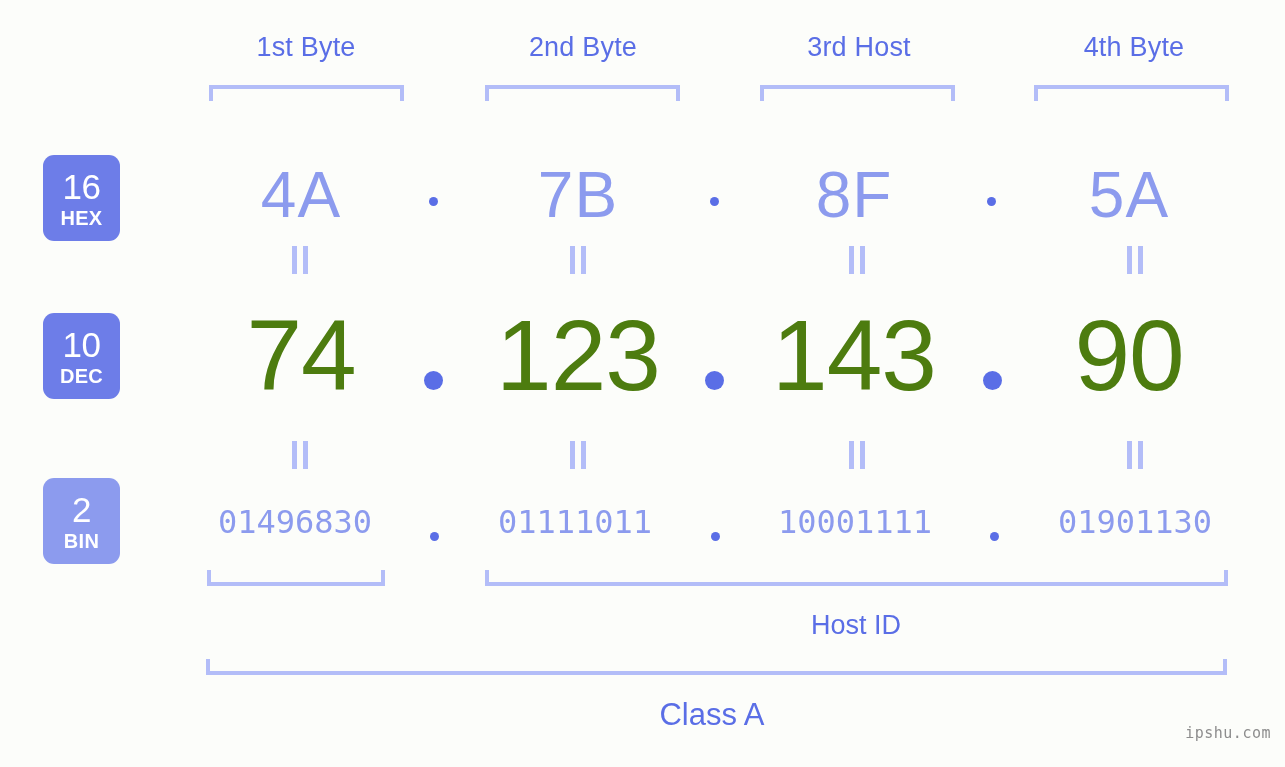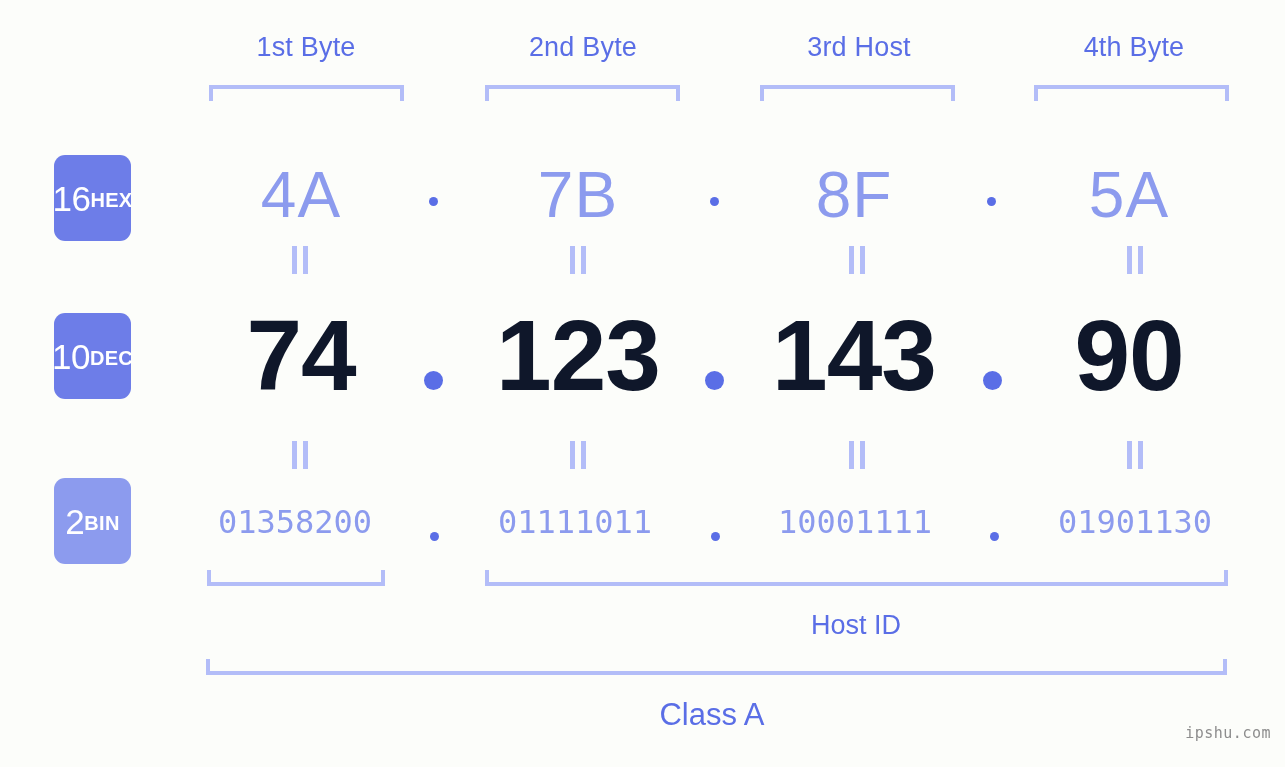--- a/index.html
+++ b/index.html
@@ -45,26 +45,26 @@
     height: 16px;
     border-bottom: 4px solid #b3bdf8;
     border-left: 4px solid #b3bdf8;
     border-right: 4px solid #b3bdf8;
     box-sizing: border-box;
   }
 
   
   .badge {
     position: absolute;
-    left: 54px;
+    left: 43px;
     width: 77px;
     height: 86px;
     border-radius: 11px;
     display: flex;
-    flex-direction: row;
+    flex-direction: column;
     align-items: center;
     justify-content: center;
     color: #ffffff;
     line-height: 1;
   }
   .badge .num {
     font-size: 35px;
     font-weight: 400;
     letter-spacing: -0.5px;
   }
@@ -85,22 +85,22 @@
   }
 
   .hex-val {
     font-size: 64px;
     color: #8c9bee;
     font-weight: 400;
     letter-spacing: 1px;
   }
   .dec-val {
     font-size: 100px;
-    color: #0f172a;
-    font-weight: 700;
+    color: #4d7c0f;
+    font-weight: 400;
     letter-spacing: -1px;
   }
   .bin-val {
     font-family: "DejaVu Sans Mono", monospace;
     font-size: 32px;
     color: #8c9bee;
     font-weight: 400;
     letter-spacing: 0px;
   }
 
@@ -242,21 +242,21 @@
       <i></i>
       <i></i>
     </div>
 
   <div class="badge" style="top:478px; background:#8c9bee;">
     <span class="num">2</span>
     <span class="base">BIN</span>
   </div>
 
   <div class="row">
-    <div class="cell bin-val" style="left:170px; top:503px; width:250px;">01358200</div>
+    <div class="cell bin-val" style="left:170px; top:503px; width:250px;">01496830</div>
     <div class="dot dot-bin" style="left:430px; top:532px;"></div>
 
     <div class="cell bin-val" style="left:450px; top:503px; width:250px;">01111011</div>
     <div class="dot dot-bin" style="left:711px; top:532px;"></div>
 
     <div class="cell bin-val" style="left:730px; top:503px; width:250px;">10001111</div>
     <div class="dot dot-bin" style="left:990px; top:532px;"></div>
 
     <div class="cell bin-val" style="left:1010px; top:503px; width:250px;">01901130</div>
   </div>

